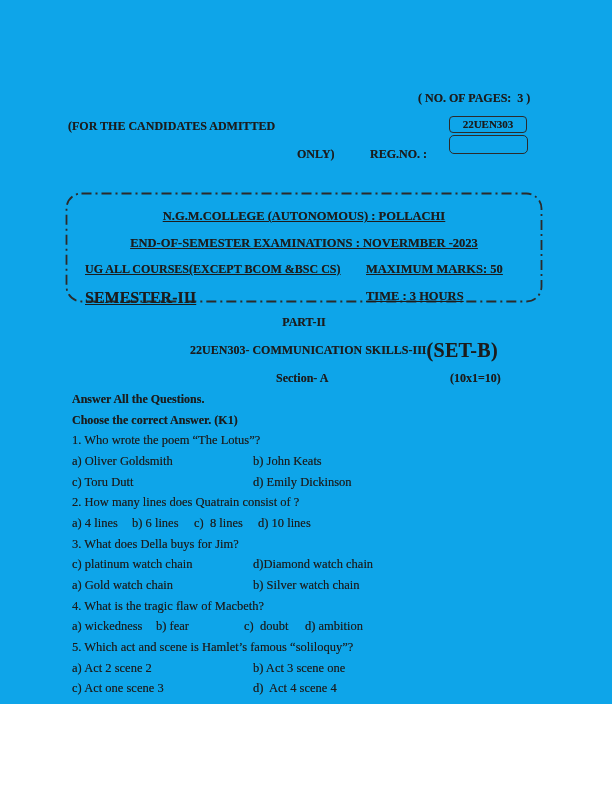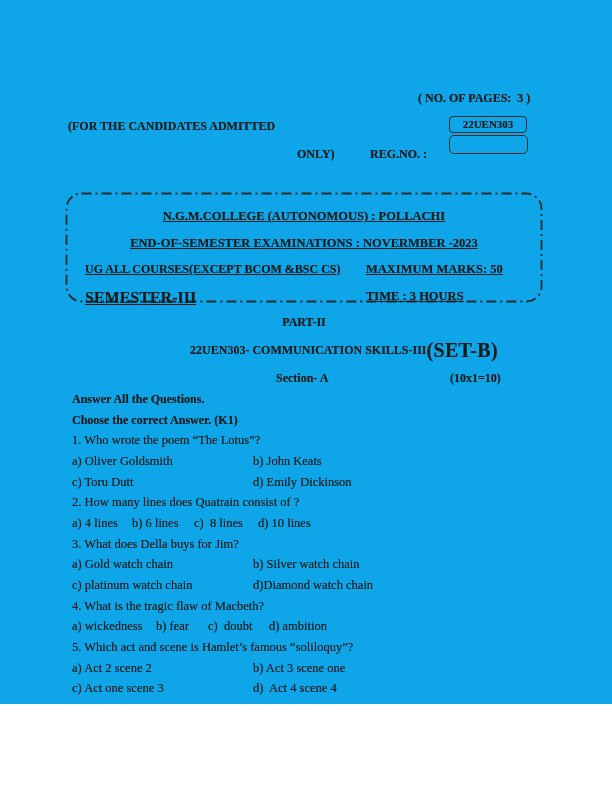--- a/index.html
+++ b/index.html
@@ -45,21 +45,21 @@
   .t-big{font-weight:bold;font-size:20px;white-space:pre;letter-spacing:.3px;text-align:center;}
   #section-name{left:276px;top:371px;font-size:12px;font-weight:bold;}
   #section-marks{left:450px;top:371px;font-size:12px;font-weight:bold;}
   
   #body{position:absolute;left:72px;top:389px;width:478px;font-size:12.5px;}
   .line{display:flex;align-items:center;height:20.7px;white-space:pre;}
   .line.bold{font-weight:bold;font-size:12px;}
   .line span{white-space:pre;}
   .oa{display:inline-block;width:181px;}
   .q2o1{width:60px;}.q2o2{width:62px;}.q2o3{width:64px;}
-  .q4o1{width:84px;}.q4o2{width:52px;}.q4o3{width:61px;}
+  .q4o1{width:84px;}.q4o2{width:52px;}.q4o3{width:61px;margin-left:36px;}
   #cont-note{margin-left:360px;text-align:right;}
 </style>
 </head>
 <body>
 
 <div class="page">
 
   <div class="abs" id="no-pages">( NO. OF PAGES:  3 )</div>
   <div class="abs" id="cand1">(FOR THE CANDIDATES ADMITTED</div>
   <div class="abs" id="only">ONLY)</div>
@@ -105,26 +105,26 @@
     <div class="line">2. How many lines does Quatrain consist of ?</div>
     <div class="line">
       <span class="q2o1">a) 4 lines</span>
       <span class="q2o2">b) 6 lines</span>
       <span class="q2o3">c)  8 lines</span>
       <span>d) 10 lines</span>
     </div>
 
     <div class="line">3. What does Della buys for Jim?</div>
     <div class="line">
+      <span class="oa">c) platinum watch chain</span>
+      <span>d)Diamond watch chain</span>
+    </div>
+    <div class="line">
       <span class="oa">a) Gold watch chain</span>
       <span>b) Silver watch chain</span>
-    </div>
-    <div class="line">
-      <span class="oa">c) platinum watch chain</span>
-      <span>d)Diamond watch chain</span>
     </div>
 
     <div class="line">4. What is the tragic flaw of Macbeth?</div>
     <div class="line">
       <span class="q4o1">a) wickedness</span>
       <span class="q4o2">b) fear</span>
       <span class="q4o3">c)  doubt</span>
       <span>d) ambition</span>
     </div>
 

